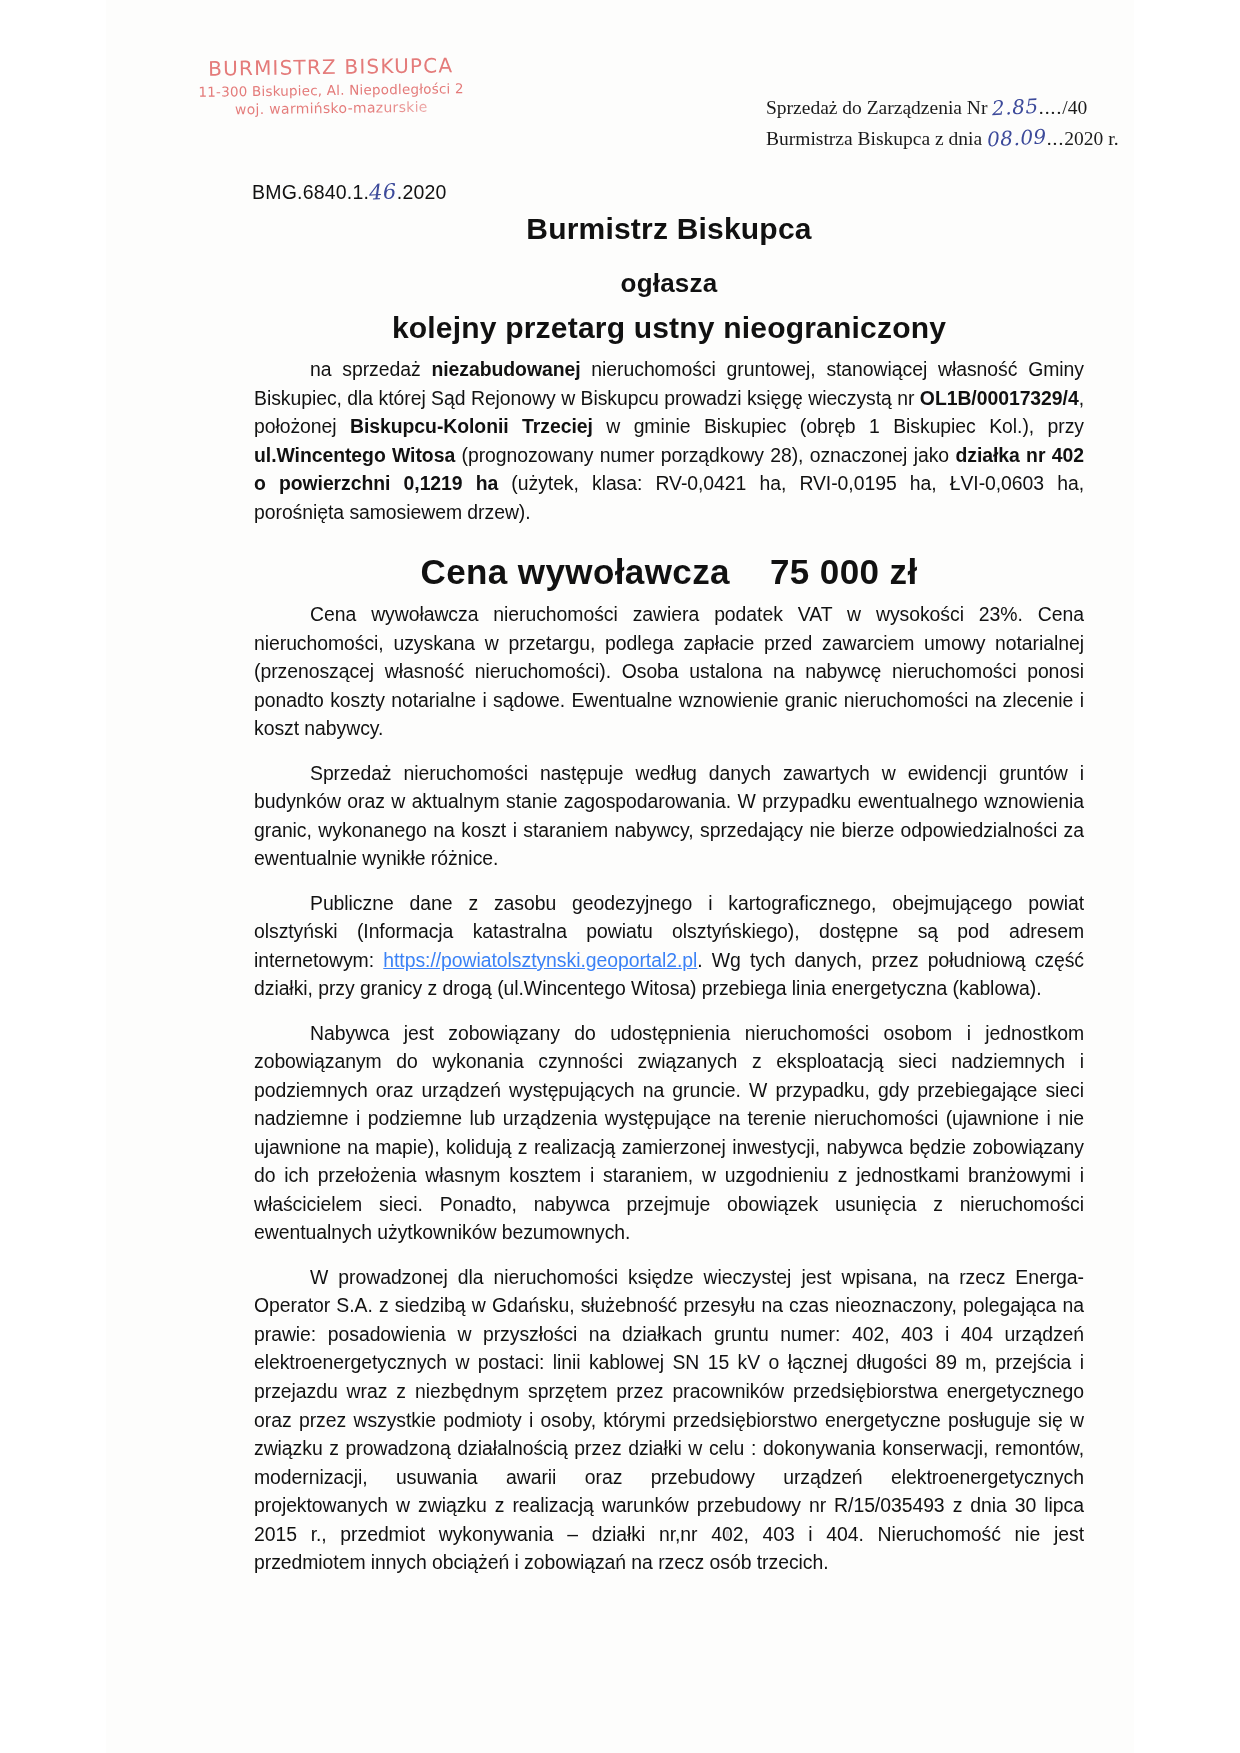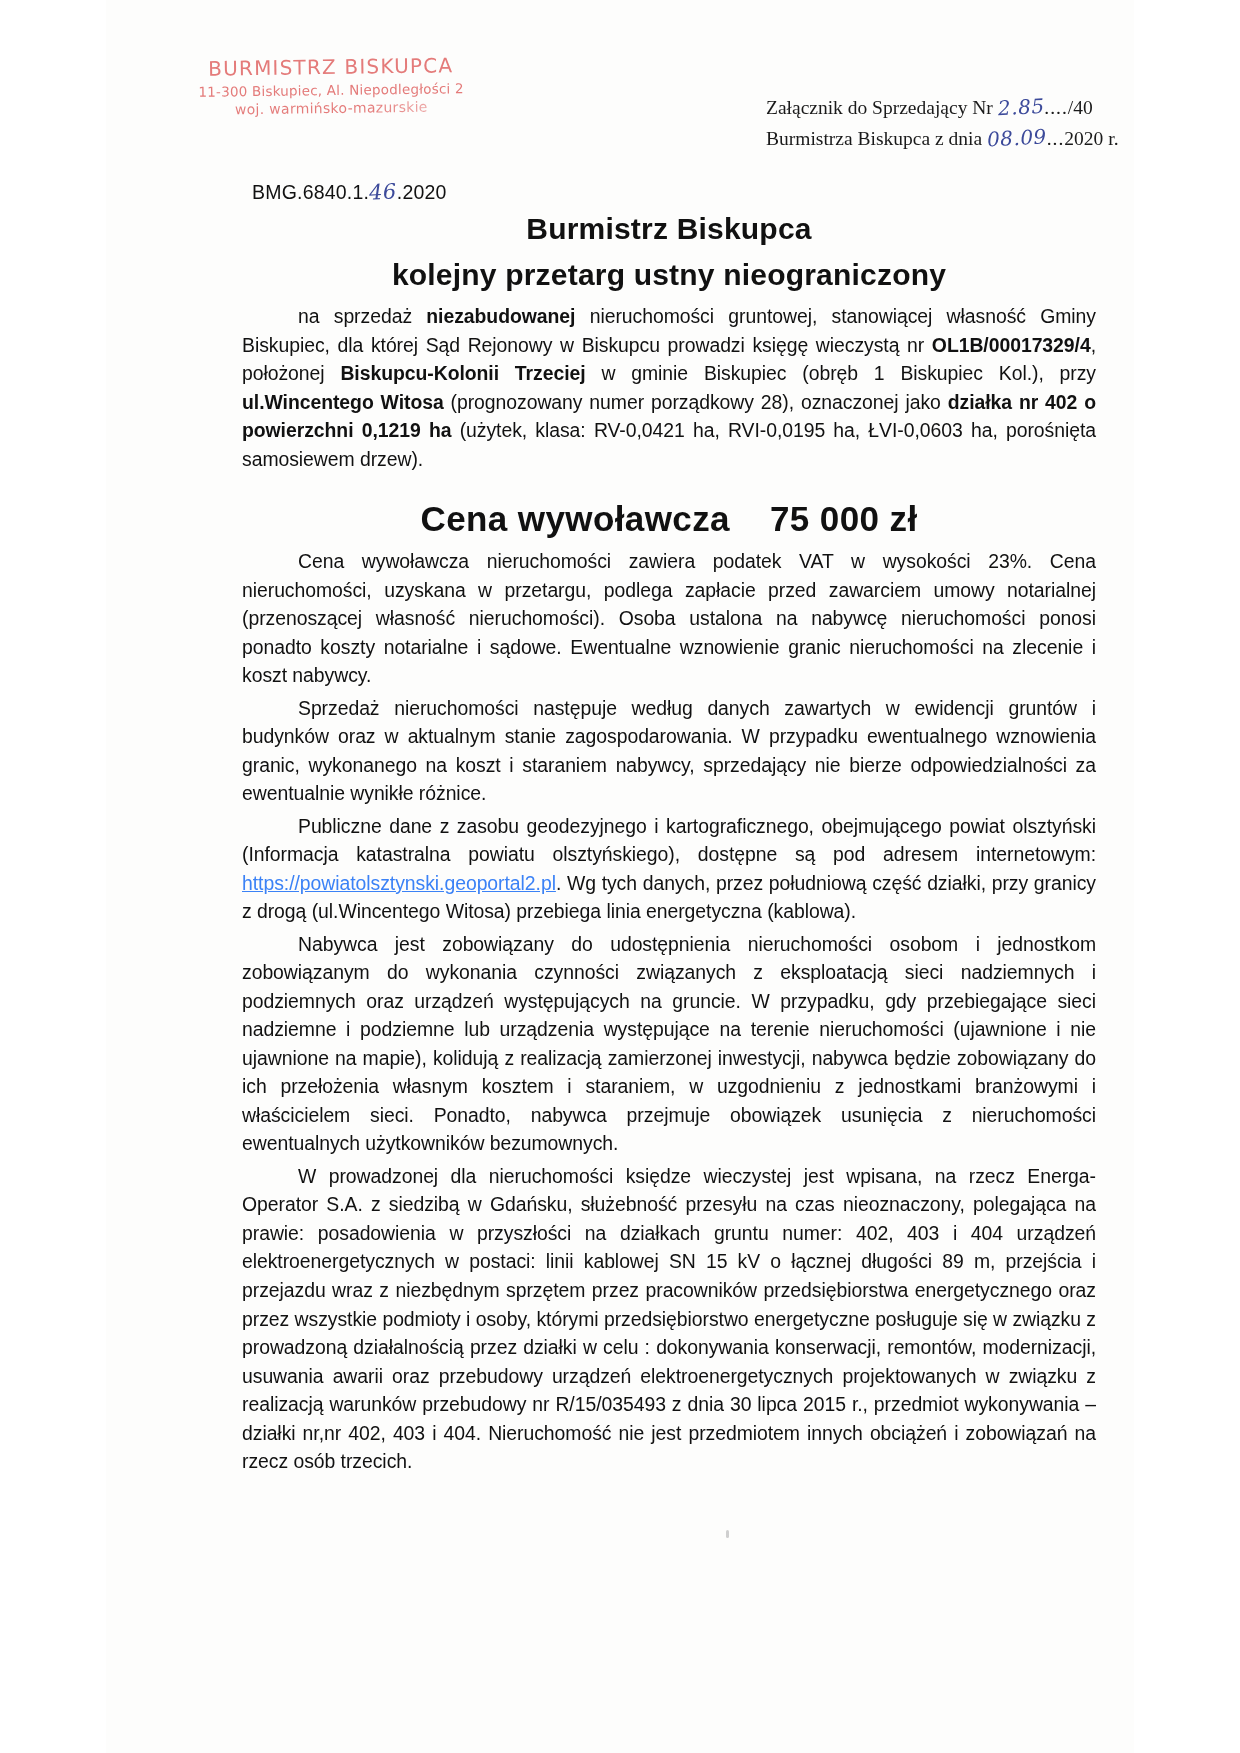--- a/index.html
+++ b/index.html
@@ -100,21 +100,21 @@
     margin: 0;
     text-align: center;
     font-weight: bold;
     letter-spacing: 0.2px;
   }
   h1.t1 { font-size: 30px; margin-top: 0; }
   h2.t2 { font-size: 26px; margin-top: 22px; }
   h3.t3 { font-size: 30px; margin-top: 12px; }
 
   p.body {
-    margin: 4px;
+    margin: 16px;
     text-align: justify;
     font-size: 19.4px;
     line-height: 1.47;
     letter-spacing: -0.05px;
   }
   p.lead { margin-top: 10px; text-indent: 56px; }
   p.indent { text-indent: 56px; margin-top: 0; }
   b { font-weight: bold; }
 
   .price {
@@ -148,36 +148,37 @@
 <div class="page">
 
   <div class="stamp">
     <div class="stamp-l1">BURMISTRZ BISKUPCA</div>
     <div class="stamp-l2">11-300 Biskupiec, Al. Niepodległości 2</div>
     <div class="stamp-l3">woj. warmińsko-mazurskie</div>
   </div>
 
   <div class="appendix">
     <div class="row">
-      <span>Załącznik do Sprzedający Nr</span>
+      <span>Sprzedaż do Zarządzenia Nr</span>
       <span class="hand">2.85</span><span class="dots">....</span><span>/40</span>
     </div>
     <div class="row">
       <span>Burmistrza Biskupca z dnia</span>
       <span class="hand">08.09</span><span class="dots">...</span><span>2020 r.</span>
     </div>
   </div>
 
   <div class="refno">
     <span>BMG.6840.1.</span><span class="hand">46</span><span>.2020</span>
   </div>
 
   <div class="doc">
 
     <h1 class="t1">Burmistrz Biskupca</h1>
+    <h2 class="t2">ogłasza</h2>
     <h3 class="t3">kolejny przetarg ustny nieograniczony</h3>
 
     <p class="body lead"><span>na sprzedaż </span><b>niezabudowanej</b><span> nieruchomości gruntowej, stanowiącej własność Gminy Biskupiec, dla której Sąd Rejonowy w Biskupcu prowadzi księgę wieczystą nr </span><b>OL1B/00017329/4</b><span>, położonej </span><b>Biskupcu-Kolonii Trzeciej</b><span> w gminie Biskupiec (obręb 1 Biskupiec Kol.), przy </span><b>ul.Wincentego Witosa</b><span> (prognozowany numer porządkowy 28), oznaczonej jako </span><b>działka nr 402 o powierzchni  0,1219 ha</b><span> (użytek, klasa: RV-0,0421 ha, RVI-0,0195 ha, ŁVI-0,0603 ha, porośnięta samosiewem drzew).</span></p>
 
     <div class="price">
       <span>Cena wywoławcza</span><span class="amount">75 000  zł</span>
     </div>
 
     <p class="body indent">Cena wywoławcza nieruchomości zawiera podatek VAT w wysokości 23%. Cena nieruchomości, uzyskana w przetargu, podlega zapłacie przed zawarciem umowy notarialnej (przenoszącej własność nieruchomości). Osoba ustalona na nabywcę nieruchomości ponosi ponadto koszty notarialne i sądowe. Ewentualne wznowienie granic nieruchomości na zlecenie i koszt nabywcy.</p>
     <p class="body indent">Sprzedaż nieruchomości następuje według danych zawartych w ewidencji gruntów i budynków oraz   w aktualnym stanie zagospodarowania. W przypadku ewentualnego wznowienia granic, wykonanego na koszt i staraniem nabywcy, sprzedający nie bierze odpowiedzialności za ewentualnie wynikłe różnice.</p>

